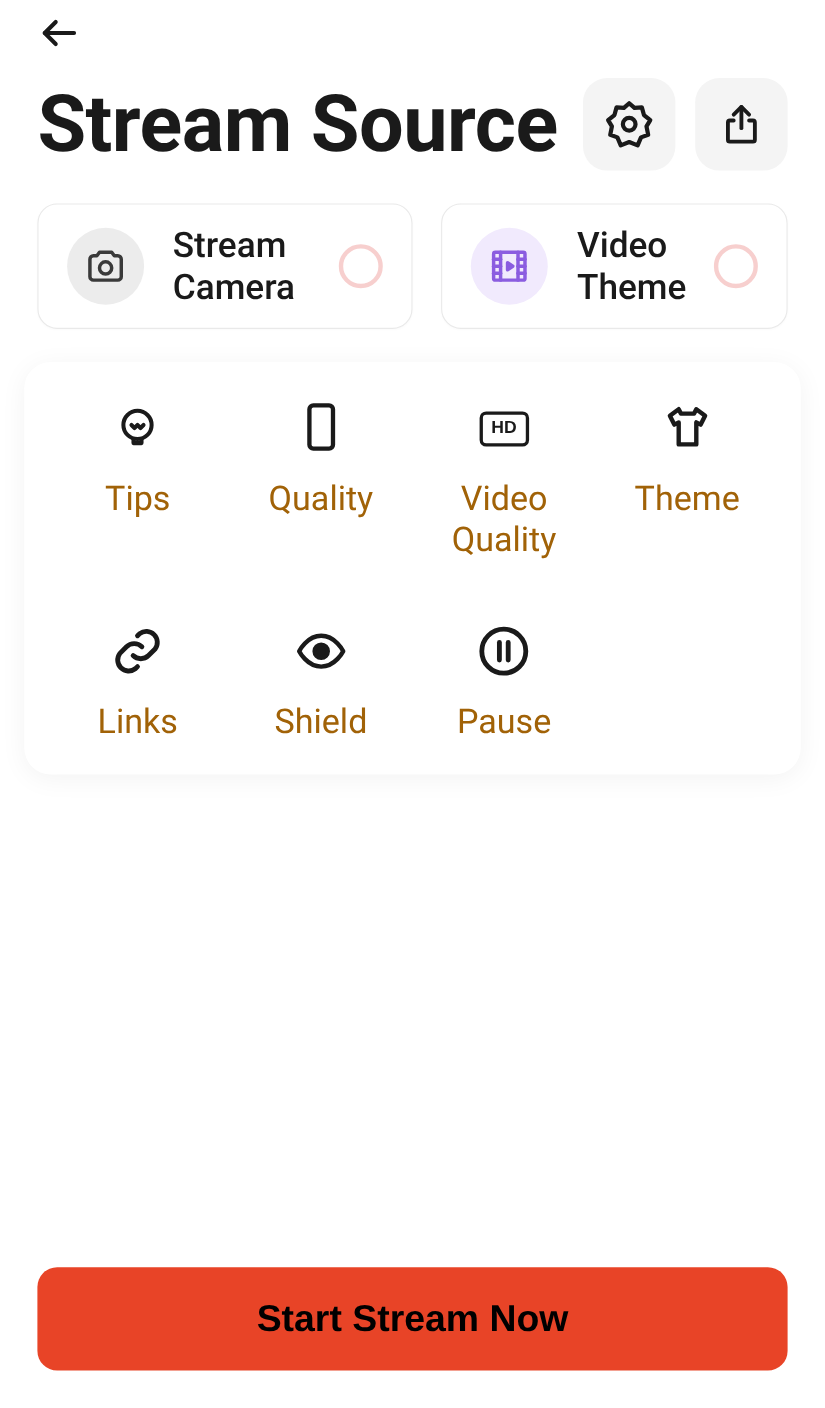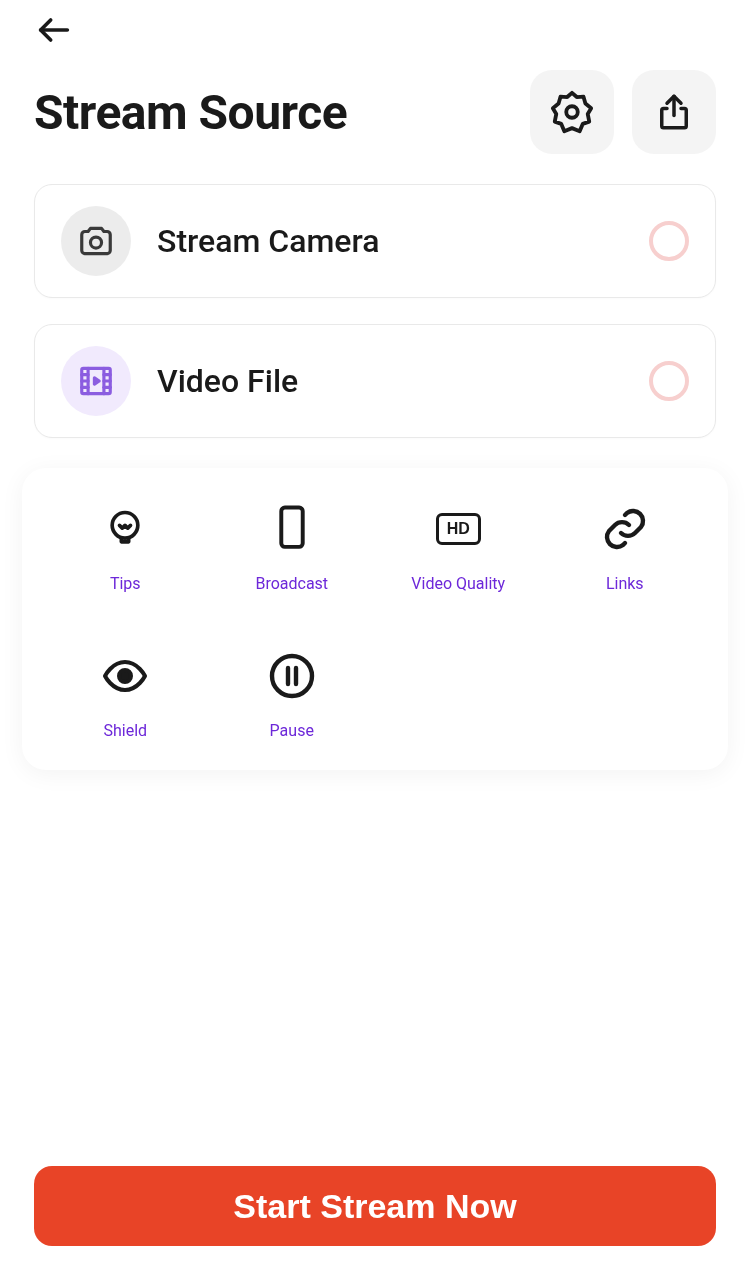--- a/index.html
+++ b/index.html
@@ -23,42 +23,42 @@
     justify-content: center;
     cursor: pointer;
   }
   .header-row {
     display: flex;
     align-items: center;
     justify-content: space-between;
     padding: 20px 34px 30px 34px;
   }
   .page-title {
-    font-size: 48px;
+    font-size: 72px;
     font-weight: 700;
     letter-spacing: -0.5px;
   }
   .header-actions {
     display: flex;
     gap: 18px;
   }
   .icon-btn {
     width: 84px;
     height: 84px;
     border-radius: 22px;
     background: #f4f4f4;
     display: flex;
     align-items: center;
     justify-content: center;
     cursor: pointer;
   }
   .source-list {
     padding: 0 34px;
     display: flex;
-    flex-direction: column;
+    flex-direction: row;
     gap: 26px;
   }
   .source-item {
     border: 1px solid #e9e9e9;
     border-radius: 18px;
     background: #ffffff;
     height: 114px;
     display: flex;
     align-items: center;
     padding: 0 26px;
@@ -127,34 +127,34 @@
     width: 100%;
   }
   .grid-icon {
     width: 50px;
     height: 50px;
     display: flex;
     align-items: center;
     justify-content: center;
   }
   .grid-label {
-    font-size: 16px;
+    font-size: 31px;
     font-weight: 400;
-    color: #6d28d9;
+    color: #a16207;
     text-align: center;
   }
   .cta {
     position: absolute;
     left: 34px;
     right: 34px;
     bottom: 34px;
-    height: 80px;
+    height: 94px;
     background: #e84427;
     border-radius: 18px;
-    color: #ffffff;
+    color: #000000;
     font-size: 34px;
     font-weight: 600;
     display: flex;
     align-items: center;
     justify-content: center;
     border: none;
     cursor: pointer;
     margin-top: 19px;
   }
   .badge-box {
@@ -218,21 +218,21 @@
           <line x1="17" y1="4" x2="17" y2="20"></line>
           <line x1="3" y1="8" x2="7" y2="8"></line>
           <line x1="3" y1="12" x2="7" y2="12"></line>
           <line x1="3" y1="16" x2="7" y2="16"></line>
           <line x1="17" y1="8" x2="21" y2="8"></line>
           <line x1="17" y1="12" x2="21" y2="12"></line>
           <line x1="17" y1="16" x2="21" y2="16"></line>
           <polygon points="11 10 14 12 11 14" fill="#8b5de0"></polygon>
         </svg>
     </div>
-    <div class="source-label">Video File</div>
+    <div class="source-label">Video Theme</div>
     <div class="radio radio-off"></div>
   </div>
 </div>
 
 <div class="options-card">
   <div class="grid">
     <div class="grid-item">
       <div class="grid-icon">
         <svg width="44" height="44" viewBox="0 0 24 24" fill="none" stroke="#1a1a1a" stroke-width="2" stroke-linecap="round" stroke-linejoin="round">
             <circle cx="12" cy="10" r="7"></circle>
@@ -241,29 +241,37 @@
           </svg>
       </div>
       <div class="grid-label">Tips</div>
     </div>
     <div class="grid-item">
       <div class="grid-icon">
         <svg width="44" height="50" viewBox="0 0 24 28" fill="none" stroke="#1a1a1a" stroke-width="2.2" stroke-linejoin="round">
             <rect x="6" y="2" width="12" height="22" rx="2"></rect>
           </svg>
       </div>
-      <div class="grid-label">Broadcast</div>
+      <div class="grid-label">Quality</div>
     </div>
     <div class="grid-item">
       <div class="grid-icon">
         <span class="badge-box">HD</span>
       </div>
       <div class="grid-label">Video Quality</div>
     </div>
 
+    <div class="grid-item">
+      <div class="grid-icon">
+        <svg width="48" height="48" viewBox="0 0 24 24" fill="none" stroke="#1a1a1a" stroke-width="2" stroke-linecap="round" stroke-linejoin="round">
+            <path d="M4 6l4-3 1 2h6l1-2 4 3-2 4-2-1v10H8V9l-2 1z"></path>
+          </svg>
+      </div>
+      <div class="grid-label">Theme</div>
+    </div>
     <div class="grid-item">
       <div class="grid-icon">
         <svg width="48" height="48" viewBox="0 0 24 24" fill="none" stroke="#1a1a1a" stroke-width="2.2" stroke-linecap="round" stroke-linejoin="round">
             <path d="M10 14a5 5 0 0 0 7 0l3-3a5 5 0 0 0-7-7l-1 1"></path>
             <path d="M14 10a5 5 0 0 0-7 0l-3 3a5 5 0 0 0 7 7l1-1"></path>
           </svg>
       </div>
       <div class="grid-label">Links</div>
     </div>
     <div class="grid-item">

